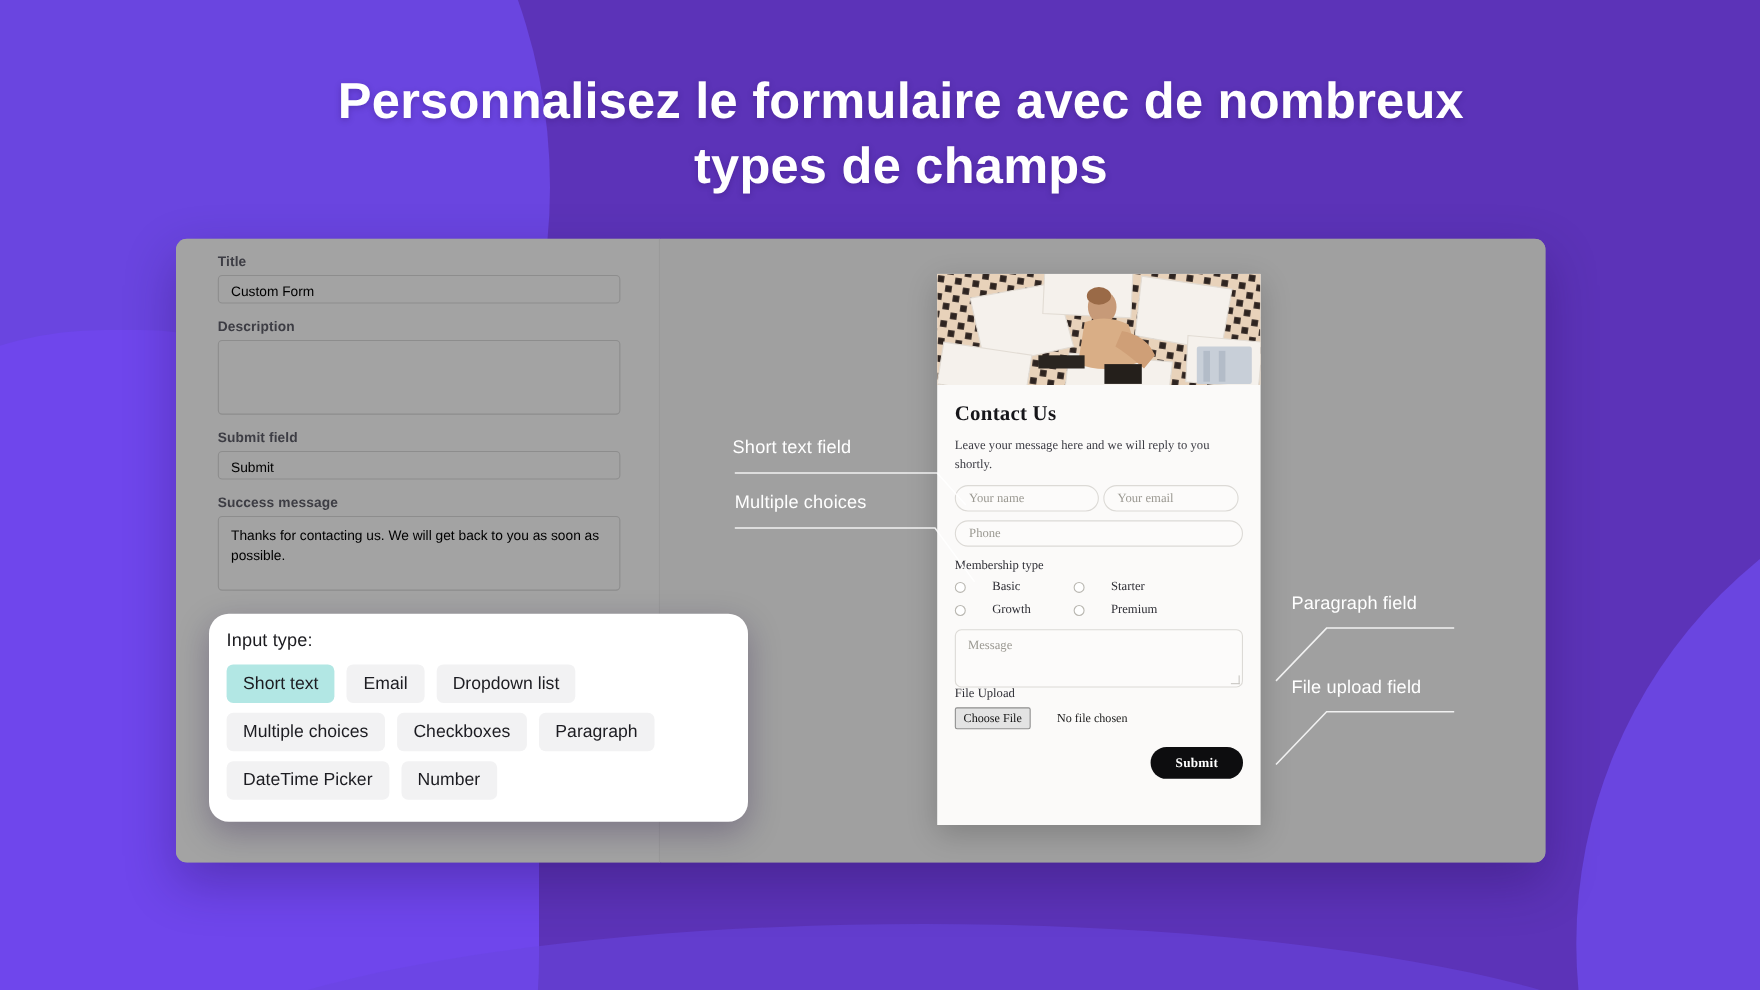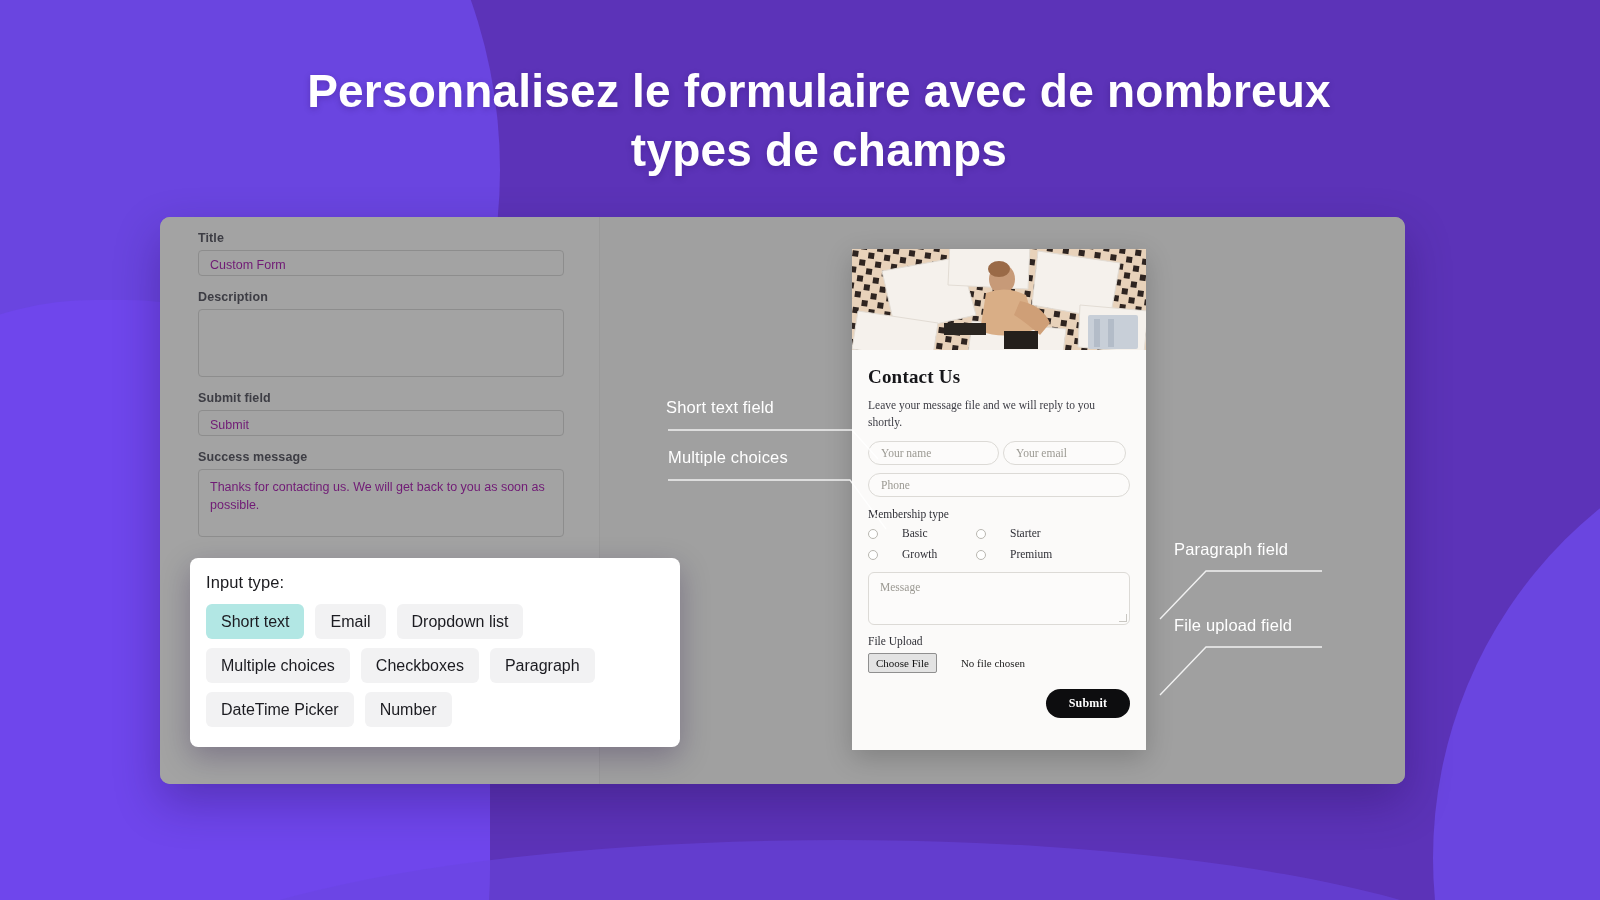--- a/index.html
+++ b/index.html
@@ -96,21 +96,21 @@
     color: #3d3d44;
     font-weight: 600;
     margin-bottom: 5px;
     letter-spacing: .1px;
   }
   .field-box {
     width: 366px;
     border: 1px solid #8d8d8d;
     border-radius: 4px;
     background: transparent;
-    color: #701a75;
+    color: #000000;
     font-size: 12.5px;
     font-family: "Liberation Sans", sans-serif;
     padding: 8px 11px;
     margin-bottom: 14px;
     line-height: 1.45;
   }
   .field-box.input  { height: 26px; padding: 5px 11px; }
   .field-box.area-d { height: 68px; }
   .field-box.area-s { height: 68px; }
 
@@ -198,21 +198,20 @@
   #inp-message {
     width: 262px; height: 53px;
     border: 1px solid #dcdad6;
     border-radius: 6px;
     background: #fcfbfa;
     color: #9b9992;
     font-family: "Liberation Serif", serif;
     font-size: 11.5px;
     padding: 8px 11px;
     position: relative;
-    margin-bottom: 10px;
   }
   #msg-grip {
     position: absolute;
     right: 2px; bottom: 2px;
     width: 8px; height: 8px;
     border-right: 1px solid #c9c7c2;
     border-bottom: 1px solid #c9c7c2;
   }
 
   #upload-label {
@@ -244,21 +243,21 @@
     width: 84px; height: 29px;
     letter-spacing: .2px;
   }
 
   
   #input-type-card {
     position: absolute;
     left: 190px; top: 558px;
     width: 490px;
     background: #ffffff;
-    border-radius: 8px;
+    border-radius: 18px;
     box-shadow: 0 10px 30px rgba(25,5,60,.28);
     padding: 15px 16px 20px 16px;
     z-index: 20;
   }
   #input-type-title {
     font-size: 16.5px;
     color: #1b1b1f;
     margin-bottom: 12px;
     letter-spacing: .1px;
   }
@@ -368,21 +367,21 @@
           <rect x="242" y="70" width="6" height="28" fill="#b3bcc8"></rect>
           <rect x="256" y="70" width="6" height="28" fill="#b3bcc8"></rect>
         </g>
         <rect x="92" y="74" width="42" height="12" fill="#2a2520"></rect>
         <rect x="152" y="82" width="34" height="18" fill="#241f1b"></rect>
       </svg>
     </div>
 
     <div id="card-body">
       <div id="card-title">Contact Us</div>
-      <div id="card-sub">Leave your message file and we will reply to you shortly.</div>
+      <div id="card-sub">Leave your message here and we will reply to you shortly.</div>
 
       <div id="row-name">
         <div class="pill" id="inp-name">Your name</div>
         <div class="pill" id="inp-email">Your email</div>
       </div>
 
       <div class="pill" id="inp-phone">Phone</div>
 
       <div id="membership-label">Membership type</div>
 

